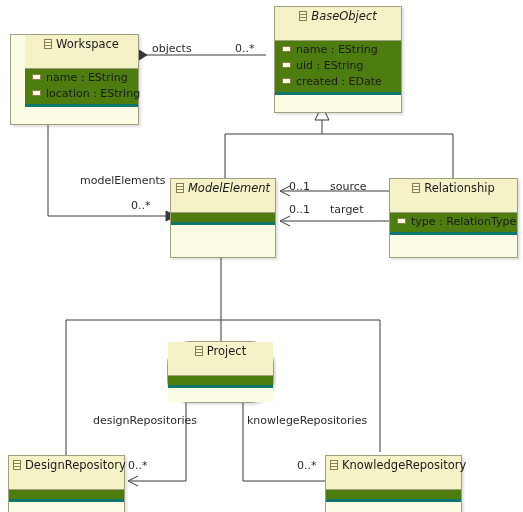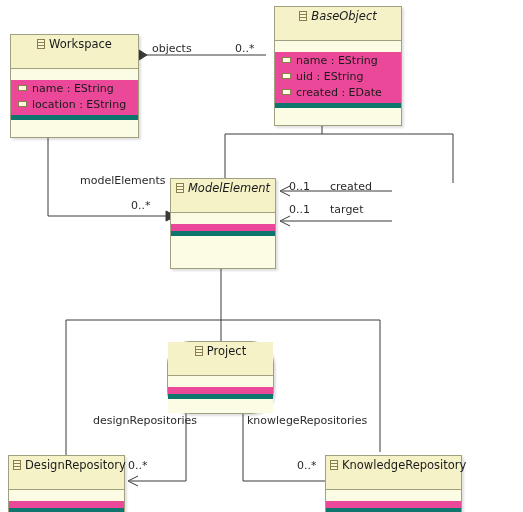--- a/index.html
+++ b/index.html
@@ -57,24 +57,23 @@
     left: 0;
     width: 100%;
     height: 0;
     border-top: 1px solid #8a7f4a;
   }
   .cls-icon::before { top: 2px; }
   .cls-icon::after  { top: 5px; }
 
   .uml-attrs {
     box-sizing: border-box;
-    border-bottom: 5px solid #0f766e;
+    border-bottom: 3px solid #0f766e;
     padding: 1px 0 2px 0;
-    background: #ec4899;
-    margin-top: 11px;
+    background: #4d7c0f;
   }
   .uml-attrs.empty { height: 12px; padding: 0; }
   .uml-ops {
     box-sizing: border-box;
     background: #fcfce4;
   }
   .attr-row {
     font-size: 11px;
     color: #1b1b1b;
     line-height: 16px;
@@ -168,21 +167,21 @@
     <g>
       <path class="edge" d="M 66 466 L 66 320 L 221 320"></path>
     </g>
 
     <g>
       <path class="edge" d="M 380 452 L 380 320 L 221 320"></path>
     </g>
 
   </svg>
 
-  <div class="uml-class" style="left:10px; top:34px; width:129px;">
+  <div class="uml-class" style="left:10px; top:34px; width:129px;padding-left:14px;">
     <div class="uml-header">
       <span class="cls-icon"></span><span class="cls-name">Workspace</span>
     </div>
     <div class="uml-attrs">
       <div class="attr-row">
         <span class="attr-icon"></span><span>name : EString</span>
       </div>
       <div class="attr-row">
         <span class="attr-icon"></span><span>location : EString</span>
       </div>
@@ -209,20 +208,31 @@
   </div>
 
   <div class="uml-class" style="left:170px; top:178px; width:106px;">
     <div class="uml-header abstract">
       <span class="cls-icon"></span><span class="cls-name">ModelElement</span>
     </div>
     <div class="uml-attrs empty"></div>
     <div class="uml-ops" style="height:32px;"></div>
   </div>
 
+  <div class="uml-class" style="left:389px; top:178px; width:129px;">
+    <div class="uml-header">
+      <span class="cls-icon"></span><span class="cls-name">Relationship</span>
+    </div>
+    <div class="uml-attrs">
+      <div class="attr-row">
+        <span class="attr-icon"></span><span>type : RelationType</span>
+      </div>
+    </div>
+    <div class="uml-ops" style="height:22px;"></div>
+  </div>
 
   <div class="uml-class" style="left:167px; top:341px; width:107px;border-radius:23px;">
     <div class="uml-header">
       <span class="cls-icon"></span><span class="cls-name">Project</span>
     </div>
     <div class="uml-attrs empty"></div>
     <div class="uml-ops" style="height:14px;"></div>
   </div>
 
   <div class="uml-class" style="left:325px; top:455px; width:137px;">
@@ -241,21 +251,21 @@
     <div class="uml-ops" style="height:14px;"></div>
   </div>
 
   <div class="edge-label" style="left:152px; top:42px;text-align:right;">objects</div>
   <div class="edge-label" style="left:235px; top:42px;">0..*</div>
 
   <div class="edge-label" style="left:80px; top:174px;">modelElements</div>
   <div class="edge-label" style="left:131px; top:199px;">0..*</div>
 
   <div class="edge-label" style="left:289px; top:180px;">0..1</div>
-  <div class="edge-label" style="left:330px; top:180px;">created</div>
+  <div class="edge-label" style="left:330px; top:180px;">source</div>
 
   <div class="edge-label" style="left:289px; top:203px;">0..1</div>
   <div class="edge-label" style="left:330px; top:203px;">target</div>
 
   <div class="edge-label" style="left:93px; top:414px;">designRepositories</div>
   <div class="edge-label" style="left:128px; top:459px;">0..*</div>
 
   <div class="edge-label" style="left:247px; top:414px;">knowlegeRepositories</div>
   <div class="edge-label" style="left:297px; top:459px;">0..*</div>
 

